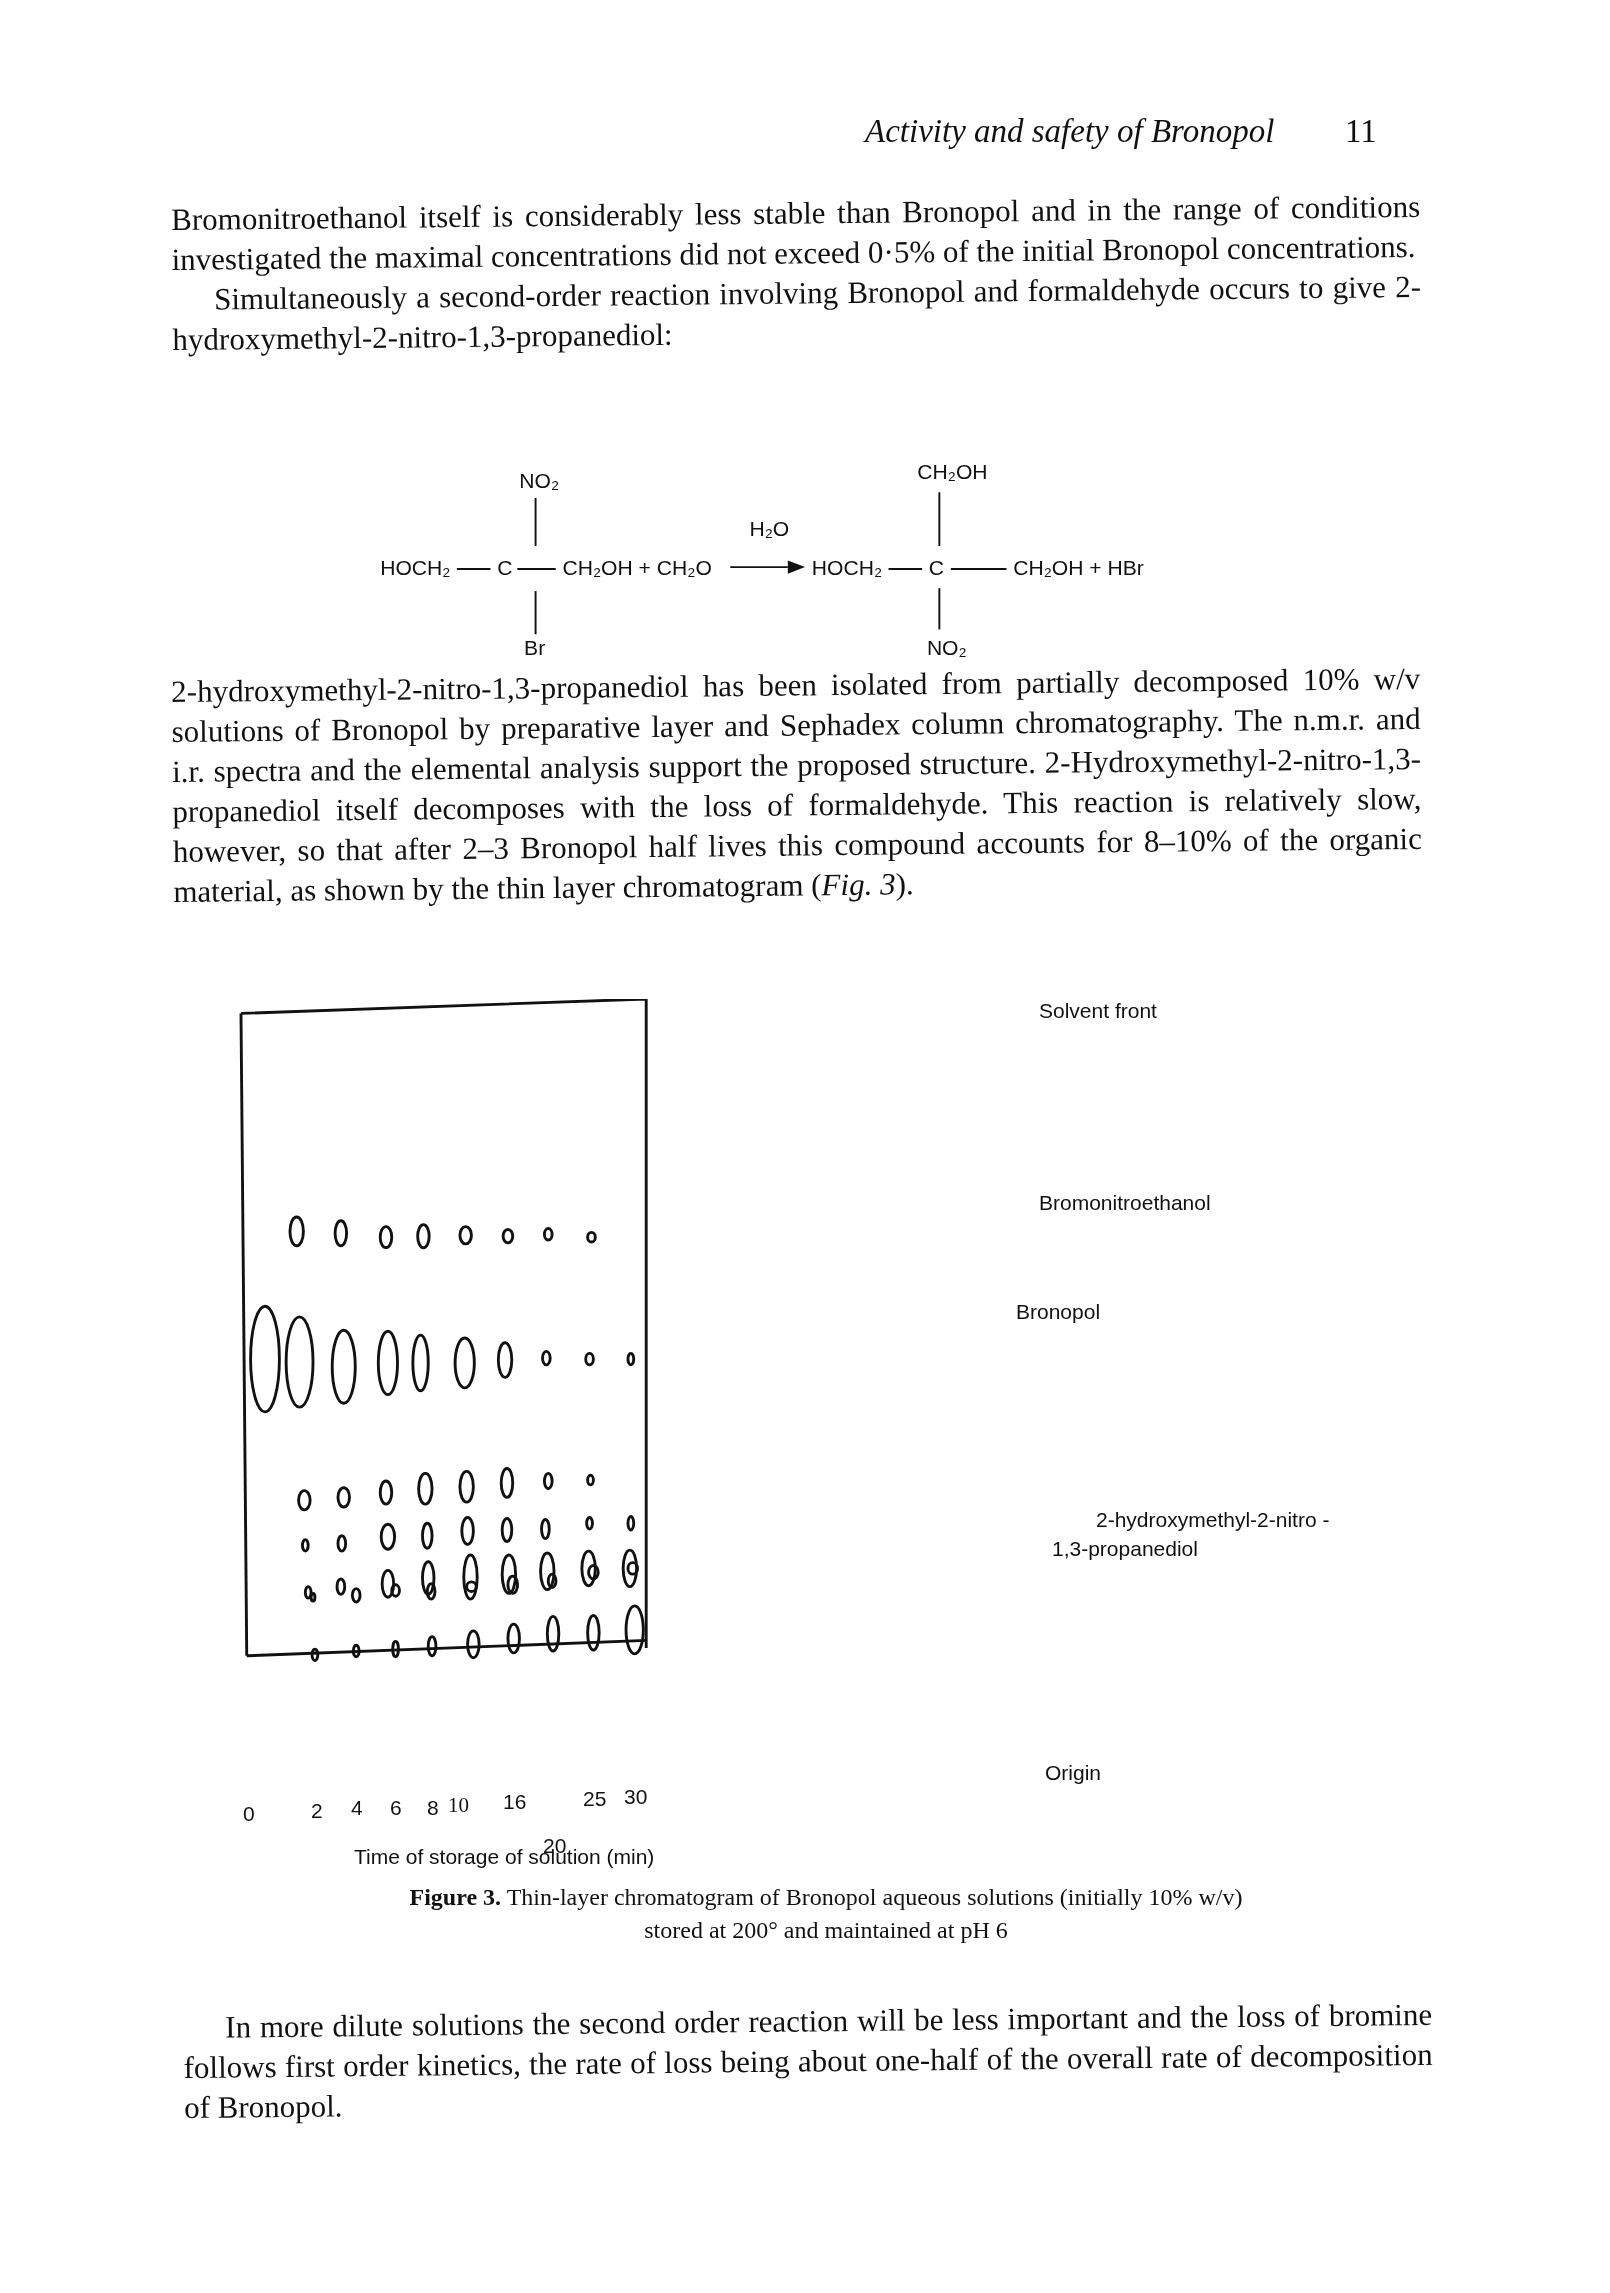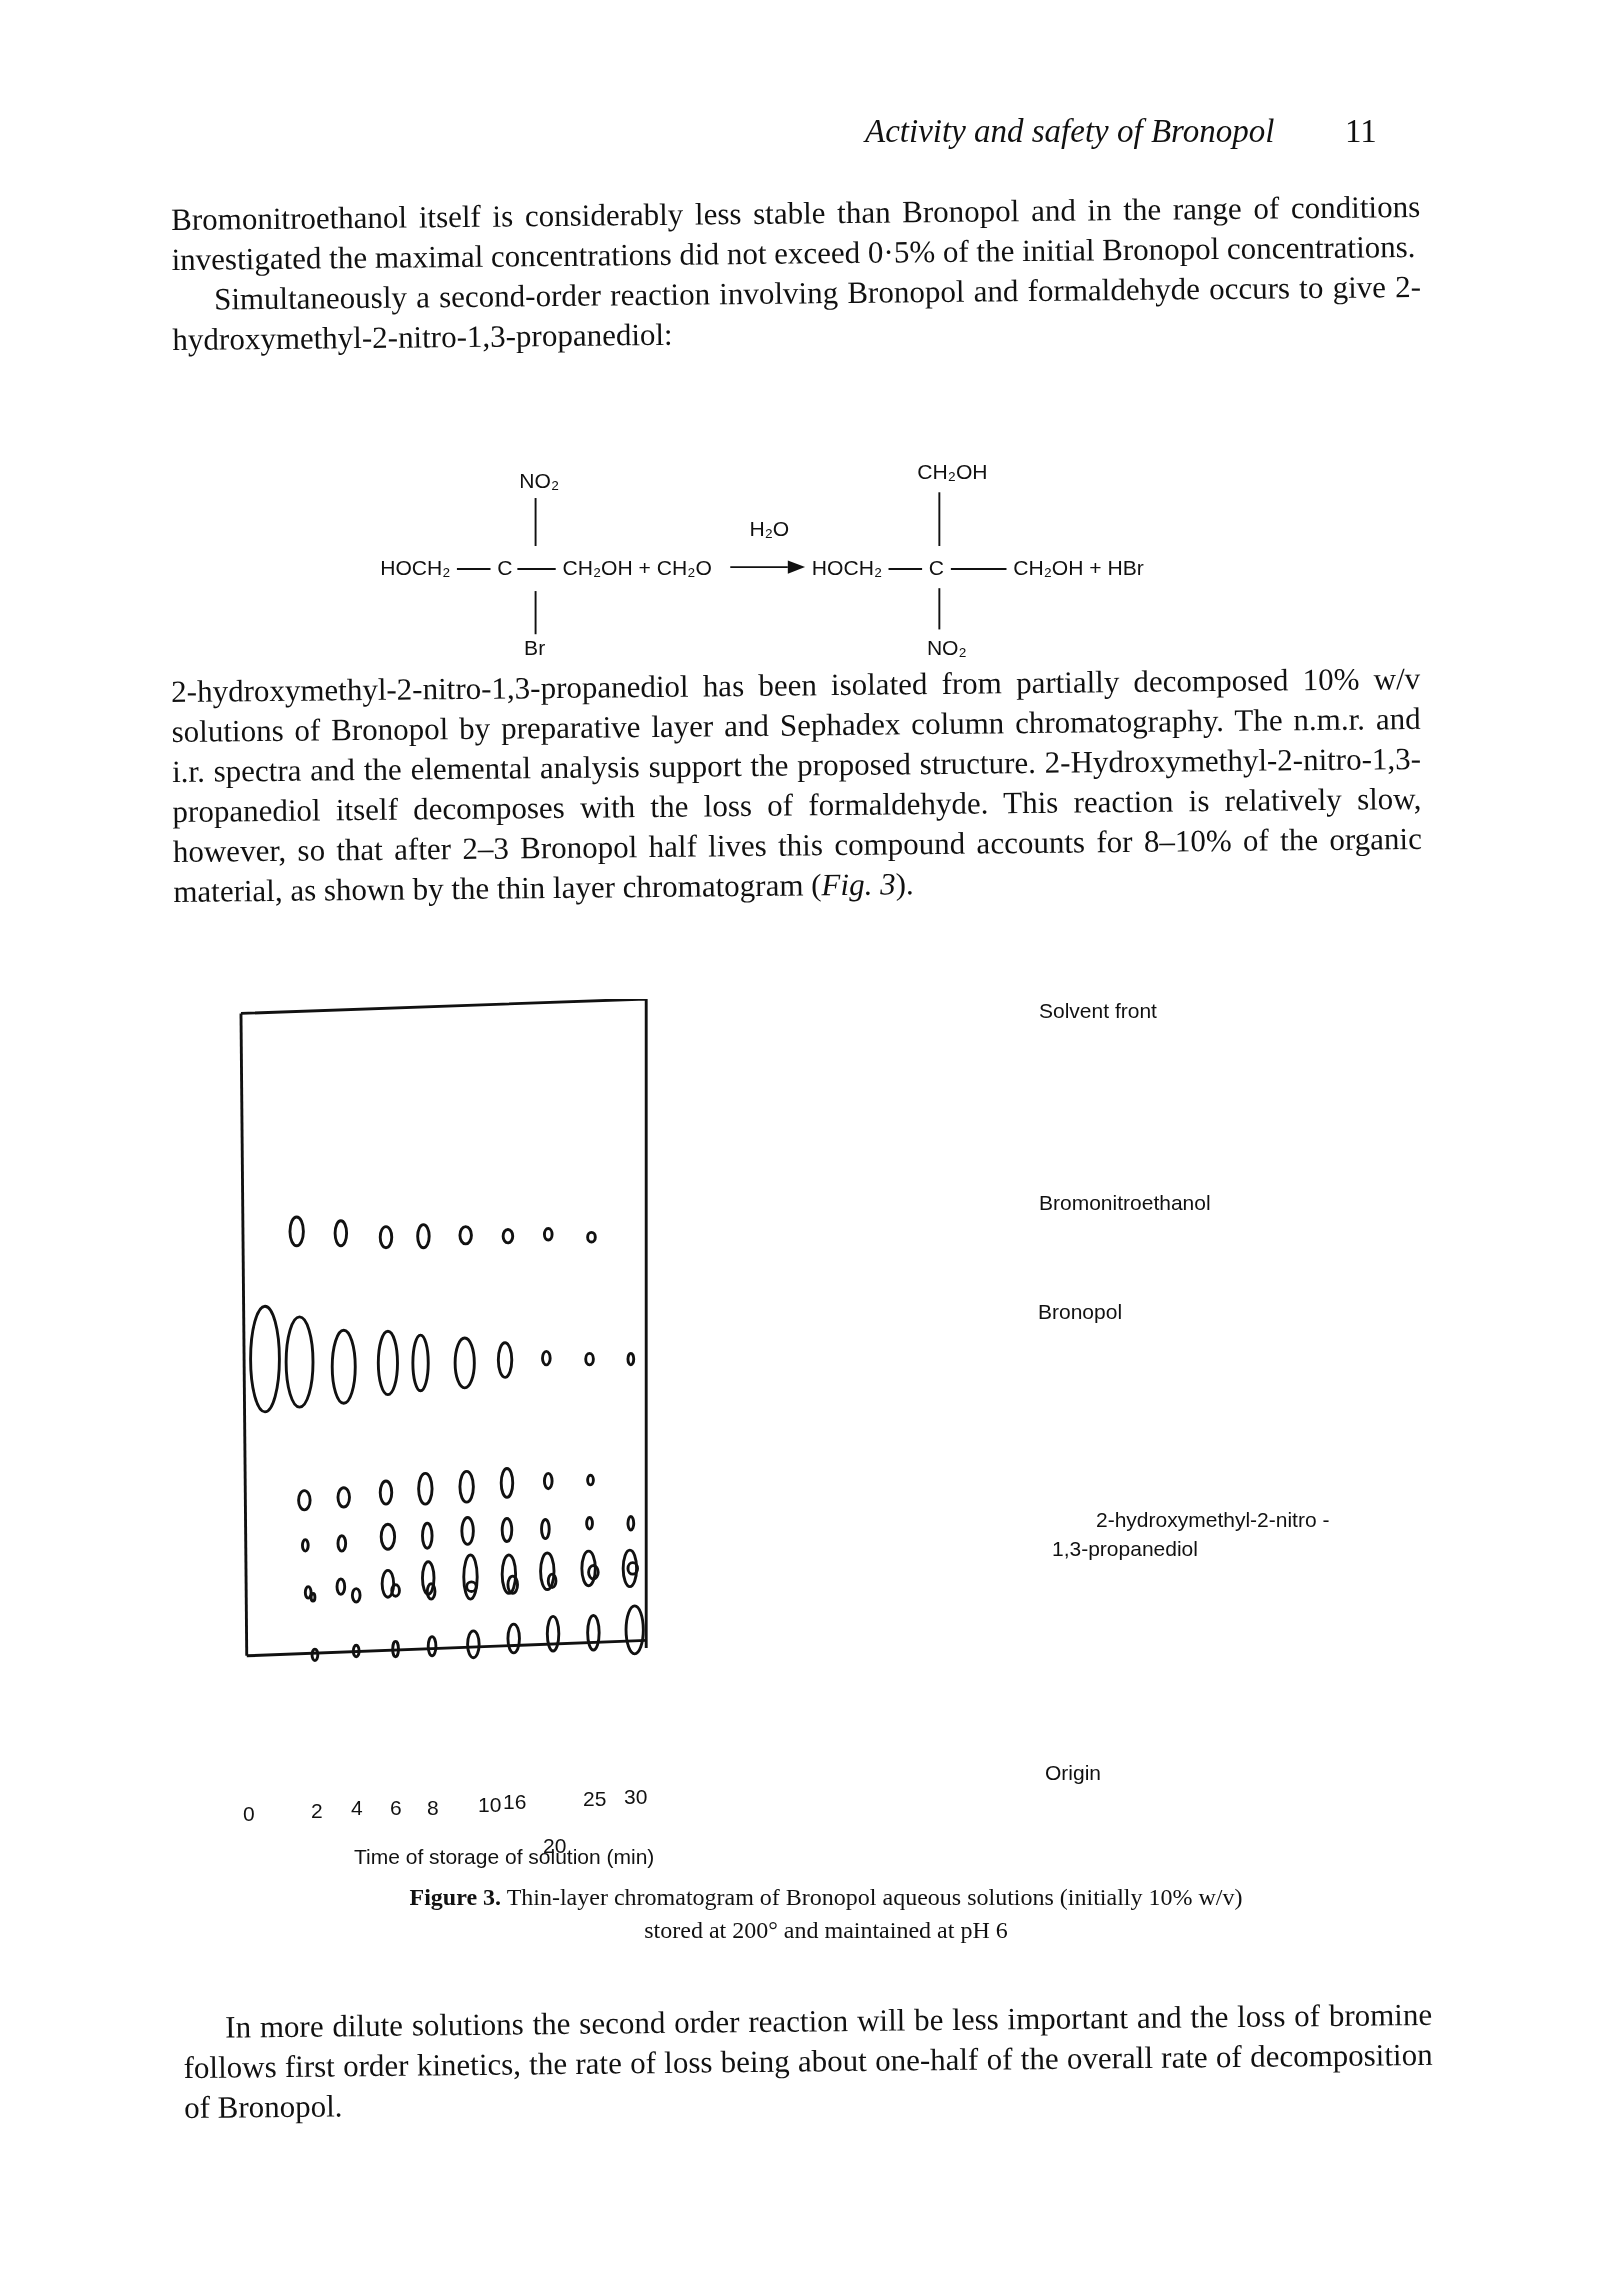--- a/index.html
+++ b/index.html
@@ -135,31 +135,31 @@
     <ellipse cx="252" cy="62" rx="6" ry="14"></ellipse>
     <ellipse cx="294" cy="56" rx="6" ry="15"></ellipse>
     <ellipse cx="335" cy="51" rx="6" ry="18"></ellipse>
     <ellipse cx="377" cy="50" rx="6" ry="18"></ellipse>
     <ellipse cx="420" cy="47" rx="9" ry="25"></ellipse>
   </g>
 </svg>
 
 <div class="abs tlc-label" style="left:1039px; top:999px;">Solvent front</div>
 <div class="abs tlc-label" style="left:1039px; top:1191px;">Bromonitroethanol</div>
-<div class="abs tlc-label" style="left:1038px; top:1300px;">Bronopol</div>
+<div class="abs tlc-label" style="left:1016px; top:1300px;">Bronopol</div>
 <div class="abs tlc-label" style="left:1096px; top:1508px;">2-hydroxymethyl-2-nitro -</div>
 <div class="abs tlc-label" style="left:1052px; top:1537px;">1,3-propanediol</div>
 <div class="abs tlc-label" style="left:1045px; top:1761px;">Origin</div>
 
 <div class="abs tlc-label" style="left:243px; top:1802px;">0</div>
 <div class="abs tlc-label" style="left:311px; top:1799px;">2</div>
 <div class="abs tlc-label" style="left:351px; top:1796px;">4</div>
 <div class="abs tlc-label" style="left:390px; top:1796px;">6</div>
 <div class="abs tlc-label" style="left:427px; top:1796px;">8</div>
-<div class="abs tlc-label" style="left:478px; top:1793px;">10</div>
+<div class="abs tlc-label" style="left:448px; top:1793px;font-family:Liberation Serif, serif;">10</div>
 <div class="abs tlc-label" style="left:503px; top:1790px;">16</div>
 <div class="abs tlc-label" style="left:543px; top:1834px;">20</div>
 <div class="abs tlc-label" style="left:583px; top:1787px;">25</div>
 <div class="abs tlc-label" style="left:624px; top:1785px;">30</div>
 
 <div class="abs tlc-label" style="left:354px; top:1845px;">Time of storage of solution (min)</div>
 
 <div class="caption" style="top:1881px;">
   <b>Figure 3.</b>
   <span>Thin-layer chromatogram of Bronopol aqueous solutions (initially 10% w/v)</span><br>

